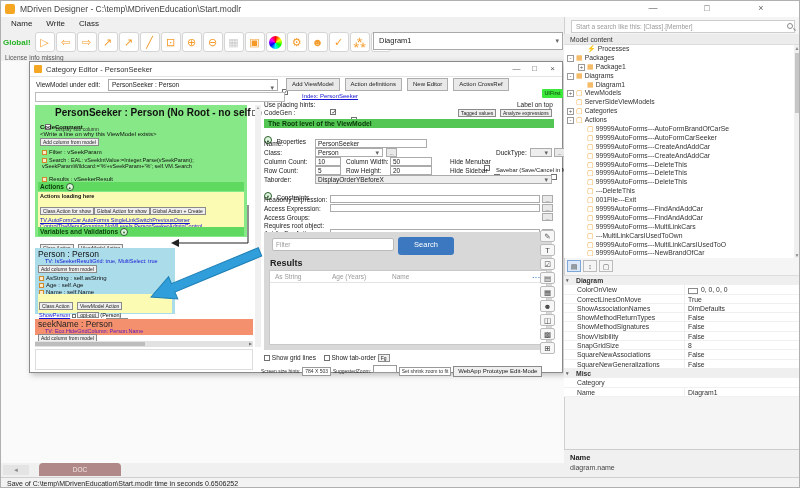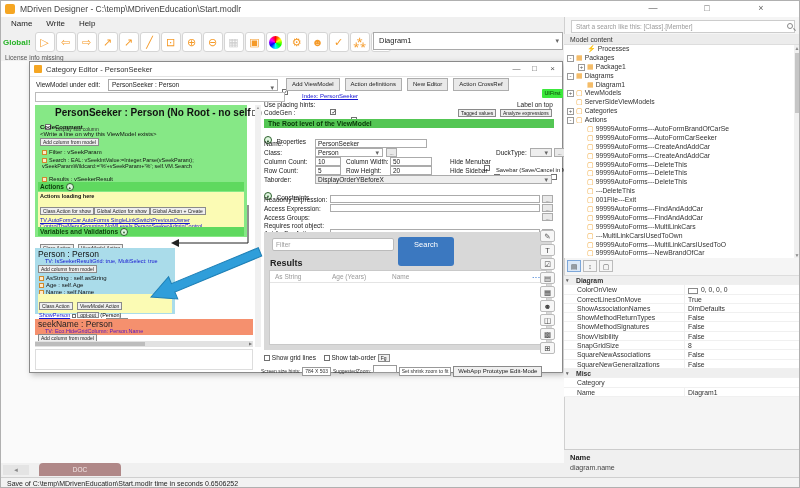--- a/index.html
+++ b/index.html
@@ -93,21 +93,21 @@
   
   .f-label{font-size:6.5px;color:#222;white-space:nowrap;}
   .f-input{background:#fff;border:1px solid #ababab;font-size:6.5px;line-height:8px;padding-left:2px;color:#222;white-space:nowrap;}
   .f-select{background:#fff;border:1px solid #ababab;font-size:6.5px;line-height:8px;padding-left:2px;color:#222;position:absolute;white-space:nowrap;}
   .f-select .combo-arrow{line-height:8px;}
   .dots{background:#e9e9e9;border:1px solid #ababab;font-size:5px;text-align:center;line-height:8px;color:#444;}
   .root-bar{left:234px;top:57px;width:290px;height:9px;font-size:6.8px;font-weight:bold;color:#073807;line-height:9px;padding-left:4px;}
   .preview{left:234px;top:170px;width:288px;height:118px;background:#d8d8d8;}
   .pv-filter{left:8px;top:6px;width:122px;height:13px;background:#fff;border:1px solid #bbb;border-radius:2px;font-size:6.5px;padding-left:3px;color:#222;}
   .pv-filter::placeholder{color:#9a9a9a;}
-  .search-btn{left:134px;top:5px;width:56px;height:29px;border:none;border-radius:3px;color:#fff;font-size:7.5px;line-height:15px;text-align:center;}
+  .search-btn{left:134px;top:5px;width:56px;height:18px;border:none;border-radius:3px;color:#fff;font-size:7.5px;line-height:15px;text-align:center;}
   .results-h{left:6px;top:26px;font-size:9px;font-weight:bold;color:#222;}
   .pv-table{left:5px;top:38px;width:278px;height:75px;background:#fff;border:1px solid #c9c9c9;}
   .pv-th{position:absolute;top:2px;font-size:6.5px;color:#999;}
   .pv-dots{position:absolute;right:5px;top:1px;font-size:7px;color:#3a7bd5;font-weight:bold;letter-spacing:1px;}
   .pv-hline{position:absolute;left:0;top:11px;width:100%;border-bottom:1px solid #e4e4e4;}
   .side-icons{left:510px;top:168px;display:flex;flex-direction:column;gap:2px;}
   .sic{width:15px;height:12px;border:1px solid #bbb;background:#f7f7f7;border-radius:2px;font-size:7.5px;line-height:11px;text-align:center;color:#444;}
   .footer-row{font-size:6.5px;color:#222;white-space:nowrap;}
   .tinytext{font-size:5px;color:#333;}
   .tinybox{display:inline-block;border:1px solid #999;background:#fff;font-size:5px;line-height:7px;padding:0 2px;color:#333;}
@@ -124,21 +124,21 @@
     <div class="abs title-text">MDriven Designer - C:\temp\MDrivenEducation\Start.modlr</div>
     <div class="abs wctl" style="left:638px;">—</div>
     <div class="abs wctl" style="left:692px;">□</div>
     <div class="abs wctl" style="left:746px;">×</div>
   </div>
 
   <div class="abs menubar">
 
   <div class="menu-item"><span>Name</span></div>
       <div class="menu-item"><span>Write</span></div>
-      <div class="menu-item"><span>Help</span></div>
+      <div class="menu-item"><span>Class</span></div>
     </div>
 
   <div class="abs toolbar">
     <span class="start-label">Global!</span>
     <span style="display:flex;gap:1px;">
 
     <span class="tb">
           <span class="g">▷</span>
         </span>
         <span class="tb">

